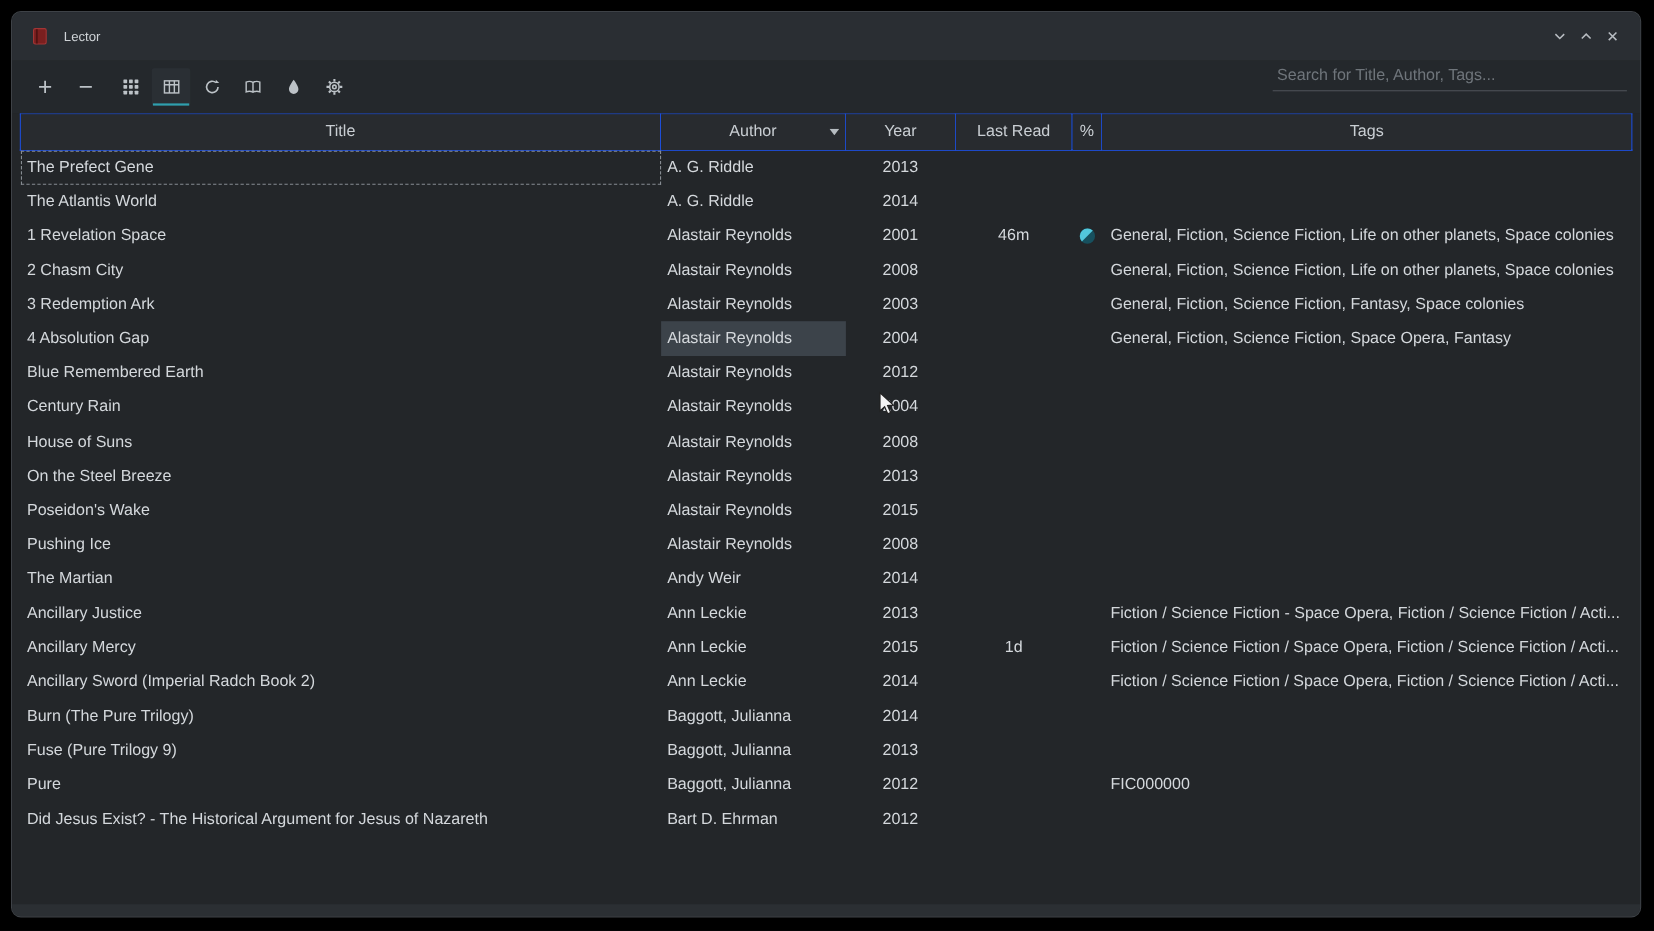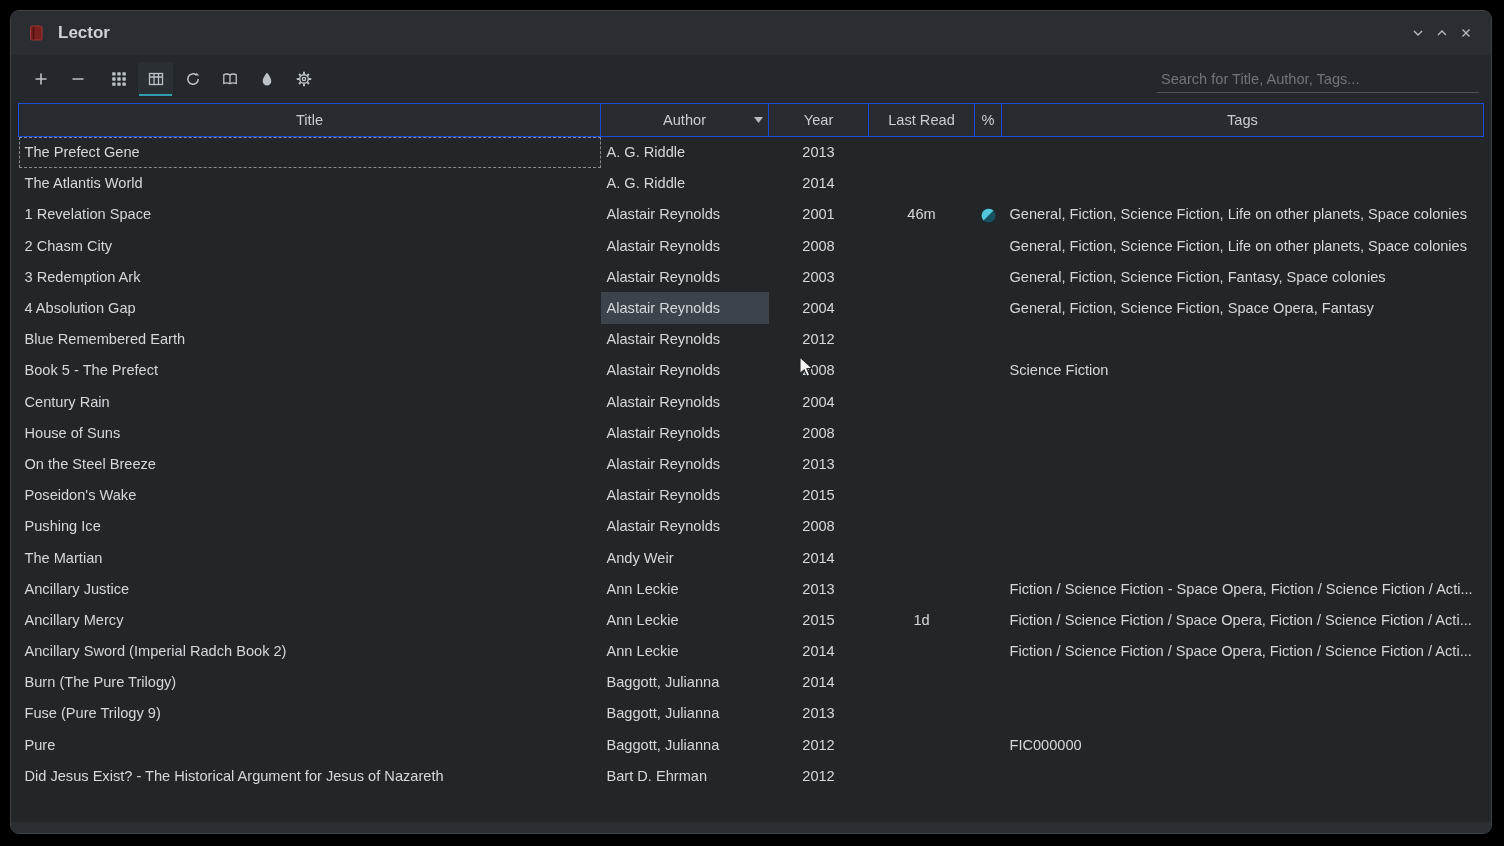--- a/index.html
+++ b/index.html
@@ -8,29 +8,29 @@
   body { position:relative; }
 
   .window { position:absolute; left:10px; top:10px; width:1482px; height:824px;
     background:#232629; border:1px solid #3e4247; border-radius:9px;
     overflow:hidden; display:flex; flex-direction:column; }
 
   
   .titlebar { height:44px; flex:0 0 44px; background:#2a2e33; display:flex;
     align-items:center; padding:0 16px; }
   .app-icon { width:18px; height:18px; margin-right:13px; display:flex; }
-  .title-text { color:#ced2d6; font-size:17px;font-weight:bold; }
+  .title-text { color:#ced2d6; font-size:12px; }
   .titlebar-spacer { flex:1; }
   .win-controls { display:flex; align-items:center; gap:6px; }
   .win-btn { width:18px; height:18px; display:flex; align-items:center;
     justify-content:center; cursor:default; }
 
   
   .toolbar { height:48px; flex:0 0 48px; background:#24282c; display:flex;
-    align-items:center; padding:0 12px; gap:0; }
+    padding:0 12px; gap:0; }
   .tb-btn { width:35px; height:34px; display:flex; align-items:center;
     justify-content:center; position:relative; border-radius:2px; }
   .tb-btn .icon { display:flex; }
   .tb-btn.active { background:#2a2f34; }
   .tb-btn.active::after { content:""; position:absolute; left:1px; right:1px;
     bottom:0; height:2px; background:var(--accent,#2f9fae); }
   .tb-btn[data-name="cover-view-button"] { margin-left:4px; }
   .search-input { margin-left:auto; width:322px; height:28px; background:transparent;
     border:none; border-bottom:1px solid #4c5257; outline:none; color:#d0d4d8;
     font-size:14.6px; padding:0 4px; font-family:inherit; }
@@ -253,28 +253,20 @@
           </tr>
           <tr data-name="table-row">
             <td class="col-title" data-name="book-title-cell">Blue Remembered Earth</td>
             <td class="col-author" data-name="book-author-cell">Alastair Reynolds</td>
             <td class="col-year" data-name="book-year-cell">2012</td>
             <td class="col-lastread" data-name="book-lastread-cell"></td>
             <td class="col-percent" data-name="book-progress-cell"></td>
             <td class="col-tags" data-name="book-tags-cell"></td>
           </tr>
           <tr data-name="table-row">
-            <td class="col-title" data-name="book-title-cell">Book 5 - The Prefect</td>
-            <td class="col-author" data-name="book-author-cell">Alastair Reynolds</td>
-            <td class="col-year" data-name="book-year-cell">2008</td>
-            <td class="col-lastread" data-name="book-lastread-cell"></td>
-            <td class="col-percent" data-name="book-progress-cell"></td>
-            <td class="col-tags" data-name="book-tags-cell">Science Fiction</td>
-          </tr>
-          <tr data-name="table-row">
             <td class="col-title" data-name="book-title-cell">Century Rain</td>
             <td class="col-author" data-name="book-author-cell">Alastair Reynolds</td>
             <td class="col-year" data-name="book-year-cell">2004</td>
             <td class="col-lastread" data-name="book-lastread-cell"></td>
             <td class="col-percent" data-name="book-progress-cell"></td>
             <td class="col-tags" data-name="book-tags-cell"></td>
           </tr>
           <tr data-name="table-row">
             <td class="col-title" data-name="book-title-cell">House of Suns</td>
             <td class="col-author" data-name="book-author-cell">Alastair Reynolds</td>

